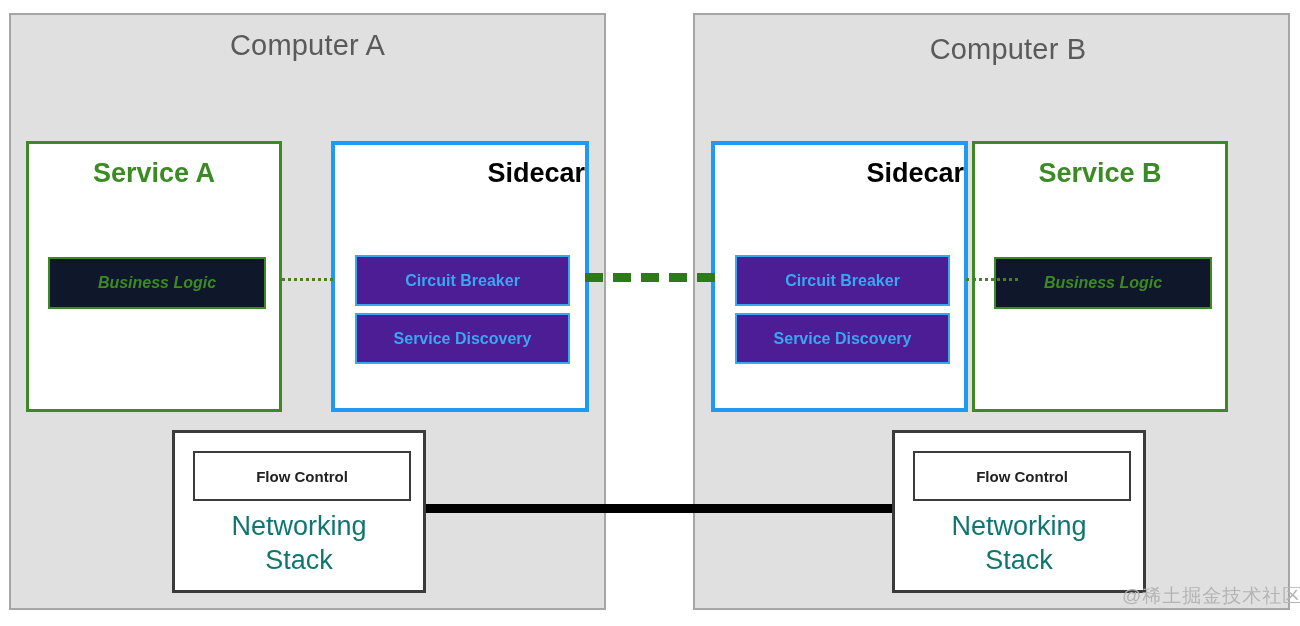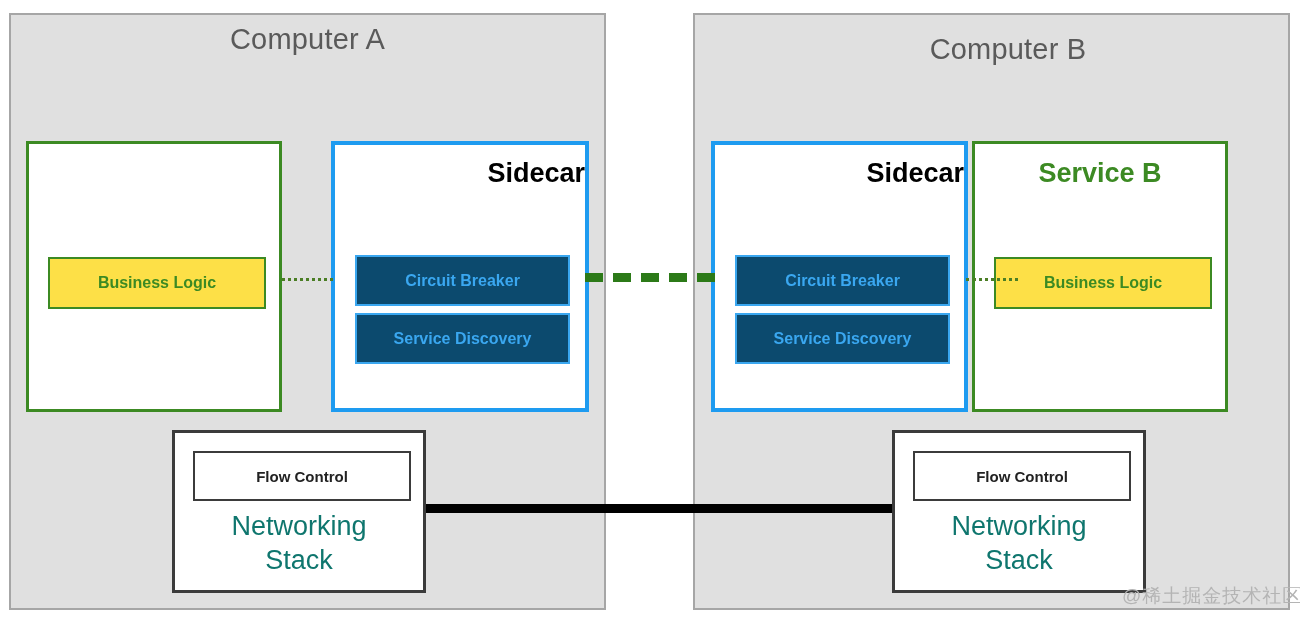--- a/index.html
+++ b/index.html
@@ -50,29 +50,30 @@
     right: 0;
     top: 14px;
     text-align: center;
     color: #3c8a23;
     font-size: 27px;
     font-weight: 600;
     white-space: nowrap;
   }
   .inner-green {
     position: absolute;
-    background: #fde047;
+    background: #0f172a;
     border: 2px solid #3c8a23;
     box-sizing: border-box;
     display: flex;
     align-items: center;
     justify-content: center;
     color: #3c8a23;
     font-size: 16px;
     font-weight: 600;
+    font-style: italic;
   }
 
   
   .sidecar-box {
     position: absolute;
     background: #ffffff;
     border: 4px solid #1e9bf0;
     box-sizing: border-box;
   }
   .sidecar-title {
@@ -81,21 +82,21 @@
     right: 0;
     top: 13px;
     text-align: right;
     color: #000000;
     font-size: 27px;
     font-weight: 600;
     white-space: nowrap;
   }
   .inner-blue {
     position: absolute;
-    background: #0c4a6e;
+    background: #4c1d95;
     border: 2px solid #3aa7f0;
     box-sizing: border-box;
     display: flex;
     align-items: center;
     justify-content: center;
     color: #3aa7f0;
     font-size: 16px;
     font-weight: 600;
   }
 
@@ -159,24 +160,25 @@
     letter-spacing: 1px;
     z-index: 9;
   }
 </style>
 </head>
 <body>
 
 <div id="canvas">
 
   <div class="computer" style="left:9px; top:13px; width:597px; height:597px;">
-    <div class="computer-title" style="top:8px;text-align:center;">Computer A</div>
+    <div class="computer-title" style="top:14px;text-align:center;">Computer A</div>
   </div>
 
   <div class="service-box" style="left:26px; top:141px; width:256px; height:271px;">
+    <div class="service-title">Service A</div>
     <div class="inner-green" style="left:19px; top:113px; width:218px; height:52px;">Business Logic</div>
   </div>
 
   <div class="sidecar-box" style="left:331px; top:141px; width:258px; height:271px;">
     <div class="sidecar-title">Sidecar</div>
     <div class="inner-blue" style="left:20px; top:110px; width:215px; height:51px;">Circuit Breaker</div>
     <div class="inner-blue" style="left:20px; top:168px; width:215px; height:51px;">Service Discovery</div>
   </div>
 
   <div class="netstack-box" style="left:172px; top:430px; width:254px; height:163px;">

